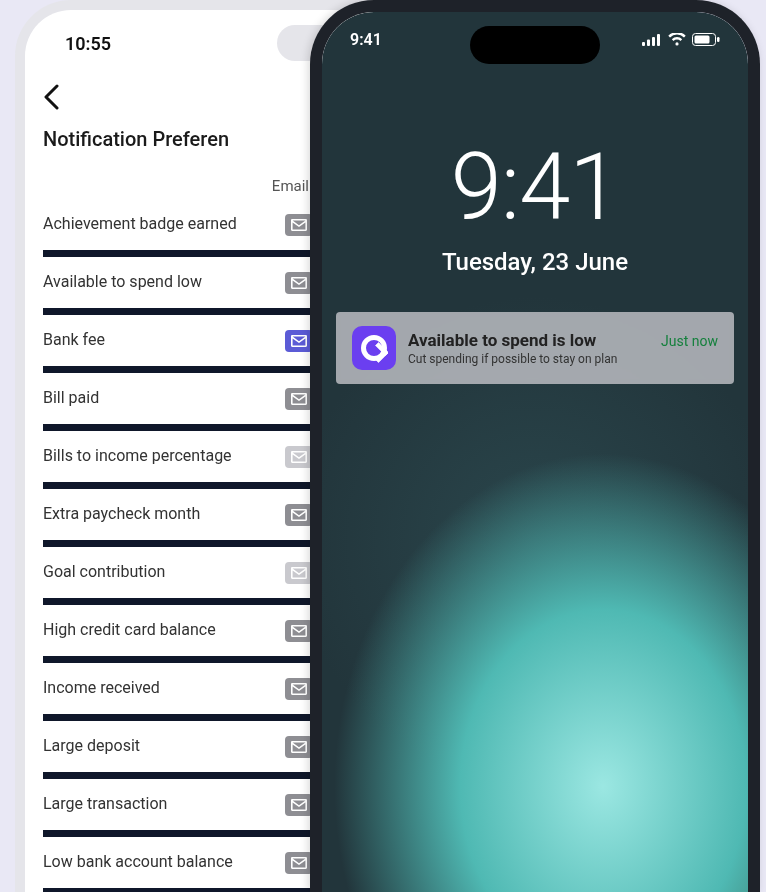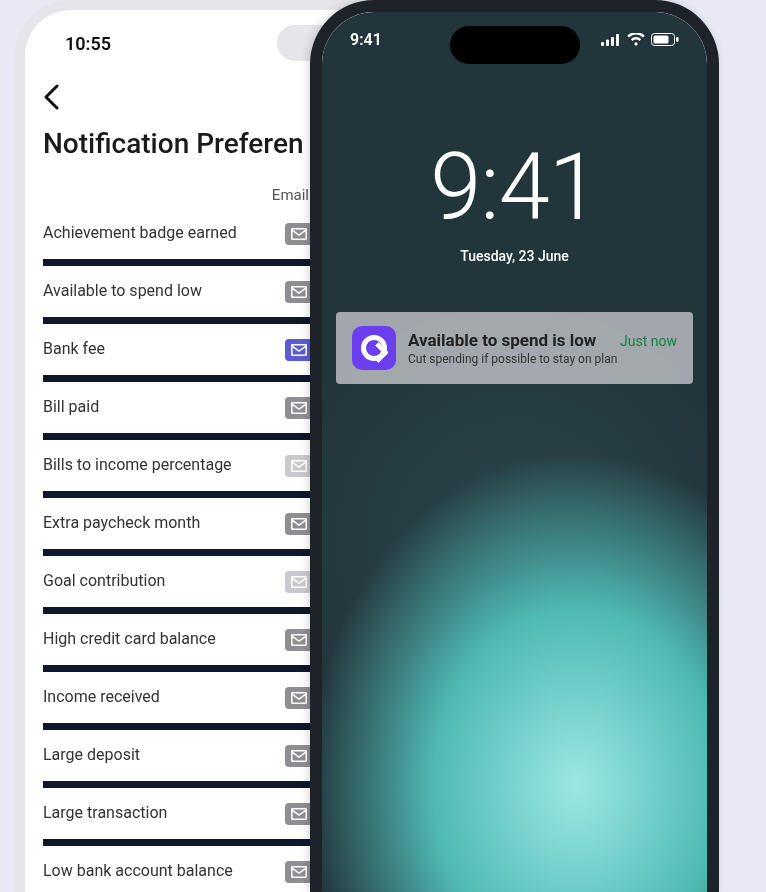--- a/index.html
+++ b/index.html
@@ -46,21 +46,21 @@
     margin-right: -8px;
   }
   .pb-back {
     margin-top: 22px;
     font-size: 28px;
     font-weight: 300;
     color: #111;
     line-height: 1;
   }
   .pb-title {
-    font-size: 28px;
+    font-size: 20px;
     font-weight: 500;
     color: #1a1a1a;
     margin-top: 12px;
     white-space: nowrap;
   }
   .pb-col-header {
     text-align: right;
     font-size: 15px;
     color: #555;
     margin-top: 26px;
@@ -94,21 +94,21 @@
   .pref-toggle.on { background: #5b5bd6; }
   .pref-toggle.off { background: #8e8e93; }
   .pref-toggle.dim { background: #c9c9ce; }
   .pref-toggle svg { width: 16px; height: 12px; }
 
   
   .phone-front {
     position: absolute;
     left: 310px;
     top: 0;
-    width: 409px;
+    width: 450px;
     height: 892px;
     border-radius: 64px 64px 0 0;
     border: 12px solid #1e2229;
     border-bottom: none;
     overflow: hidden;
     box-shadow: -2px 0 8px rgba(0,0,0,.15);
   }
   .pf-wallpaper {
     position: absolute;
     inset: 0;
@@ -156,21 +156,21 @@
     z-index: 2;
   }
   .pf-clock-time {
     font-size: 92px;
     font-weight: 300;
     letter-spacing: -1px;
     line-height: 1;
   }
   .pf-clock-date {
     margin-top: 14px;
-    font-size: 14px;
+    font-size: 24px;
     font-weight: 500;
   }
   .pf-notif {
     position: absolute;
     top: 300px;
     left: 14px;
     right: 14px;
     background: rgba(200,200,205,.78);
     border-radius: 4px;
     padding: 14px 16px;

